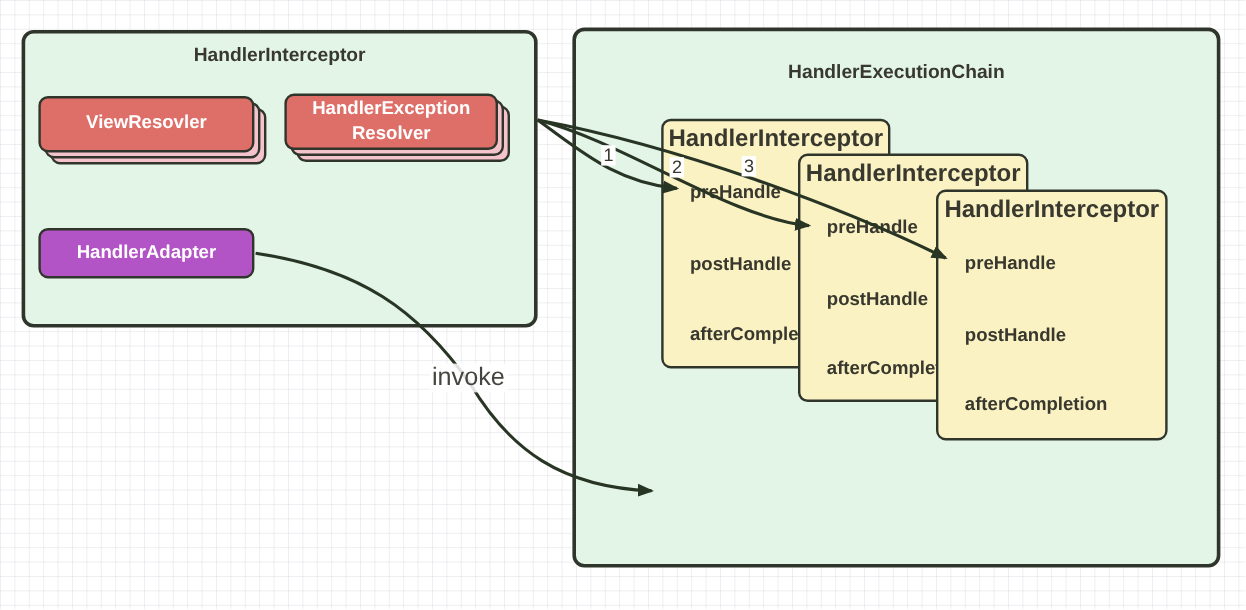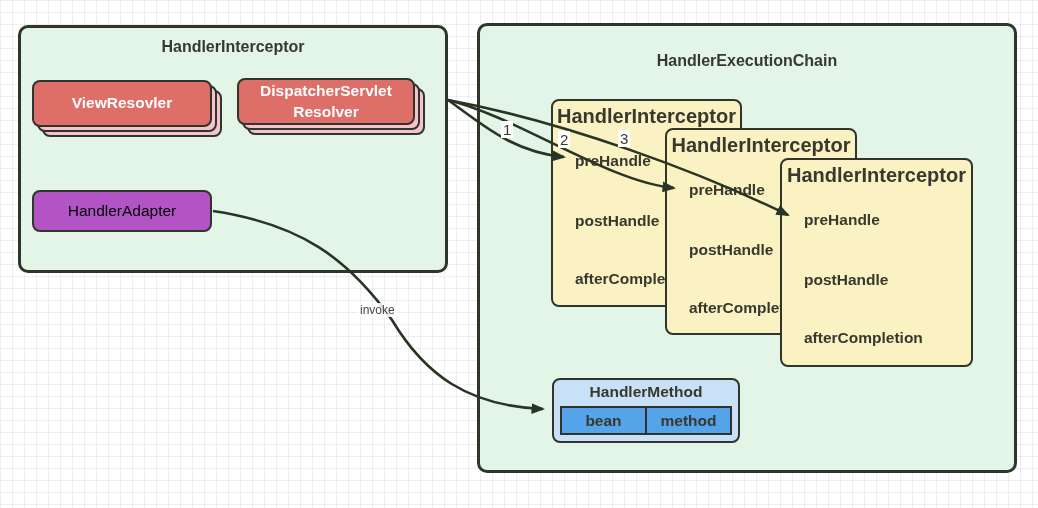--- a/index.html
+++ b/index.html
@@ -25,21 +25,21 @@
     background:var(--pink-layer,#f5c3cb);
   }
   .redbox{
     position:absolute;border:2.5px solid var(--border-dark,#30352c);border-radius:8px;
     background:var(--red,#de6f68);color:#fff;font-weight:700;font-size:15.5px;
     display:flex;align-items:center;justify-content:center;text-align:center;line-height:1.3;
     padding:0 10px;
   }
   .purplebox{
     position:absolute;border:2.5px solid var(--border-dark,#30352c);border-radius:8px;
-    background:var(--purple,#b253c6);color:#000000;font-weight:400;font-size:15.5px;
+    background:var(--purple,#b253c6);color:#ffffff;font-weight:700;font-size:15.5px;
     display:flex;align-items:center;justify-content:center;
   }
   .ibox{
     position:absolute;border:2.5px solid var(--border-dark,#30352c);border-radius:8px;
     background:var(--yellow,#faf2c2);
   }
   .ititle{
     text-align:center;font-weight:700;font-size:20px;color:var(--text-dark,#38382e);
     margin-top:4px;
   }
@@ -66,21 +66,21 @@
   .overlay{
     position:absolute;left:0;top:0;width:1038px;height:508px;z-index:5;pointer-events:none;
   }
   .overlay path{fill:none;stroke:var(--arrow,#293524);stroke-width:2.6;}
   .overlay marker path{fill:var(--arrow,#293524);stroke:none;}
   .chip{
     position:absolute;z-index:6;background:#ffffff;color:var(--text-dark,#38382e);
     font-size:15px;line-height:17px;padding:0 2px;
   }
   .invoke{
-    position:absolute;z-index:6;font-size:12px;color:#45453f;
+    position:absolute;z-index:6;font-size:21px;color:#45453f;
     background:rgba(255,255,255,0.85);padding:0 2px;
   }
   .watermark{
     position:absolute;z-index:7;font-size:19px;letter-spacing:1px;
     color:var(--watermark-color,#bcbcbc);white-space:nowrap;
   }
 </style>
 </head>
 <body>
 
@@ -92,21 +92,21 @@
 
   <div class="layer" style="left:42px;top:90px;width:180px;height:47px;"></div>
   <div class="layer" style="left:37px;top:85px;width:180px;height:47px;"></div>
   <div class="redbox" style="left:32px;top:80px;width:180px;height:47px;">
     <span>ViewResovler</span>
   </div>
 
   <div class="layer" style="left:247px;top:88px;width:178px;height:47px;"></div>
   <div class="layer" style="left:242px;top:83px;width:178px;height:47px;"></div>
   <div class="redbox" style="left:237px;top:78px;width:178px;height:47px;">
-    <span>DispatcherServlet Resolver</span>
+    <span>HandlerException Resolver</span>
   </div>
 
   <div class="purplebox" style="left:32px;top:190px;width:180px;height:42px;">
     <span>HandlerAdapter</span>
   </div>
 
   <div class="bigbox" style="left:477px;top:23px;width:540px;height:450px;">
     <div class="bigtitle" style="margin-top:26px;">HandlerExecutionChain</div>
   </div>
 
@@ -124,27 +124,20 @@
     <div class="method" style="top:169px;">afterCompletion</div>
   </div>
 
   <div class="ibox" style="left:780px;top:158px;width:193px;height:209px;">
     <div class="ititle">HandlerInterceptor</div>
     <div class="method" style="top:51px;">preHandle</div>
     <div class="method" style="top:111px;">postHandle</div>
     <div class="method" style="top:169px;">afterCompletion</div>
   </div>
 
-  <div class="hmbox" style="left:552px;top:378px;width:188px;height:65px;">
-    <div class="hmtitle">HandlerMethod</div>
-    <div class="hmcells">
-      <div class="hmcell">bean</div>
-      <div class="hmcell">method</div>
-    </div>
-  </div>
 
   <svg class="overlay" viewBox="0 0 1038 508" aria-hidden="true">
     <defs>
       <marker id="ah" viewBox="0 0 10 8" refX="8.5" refY="4" markerWidth="5.2" markerHeight="4.4" orient="auto">
         <path d="M0,0 L10,4 L0,8 Z"></path>
       </marker>
     </defs>
     <path d="M448,100 C482,124 512,152 564,157" marker-end="url(#ah)"></path>
     <path d="M448,100 C520,118 608,182 674,188" marker-end="url(#ah)"></path>
     <path d="M448,100 C566,122 700,172 788,215" marker-end="url(#ah)"></path>

